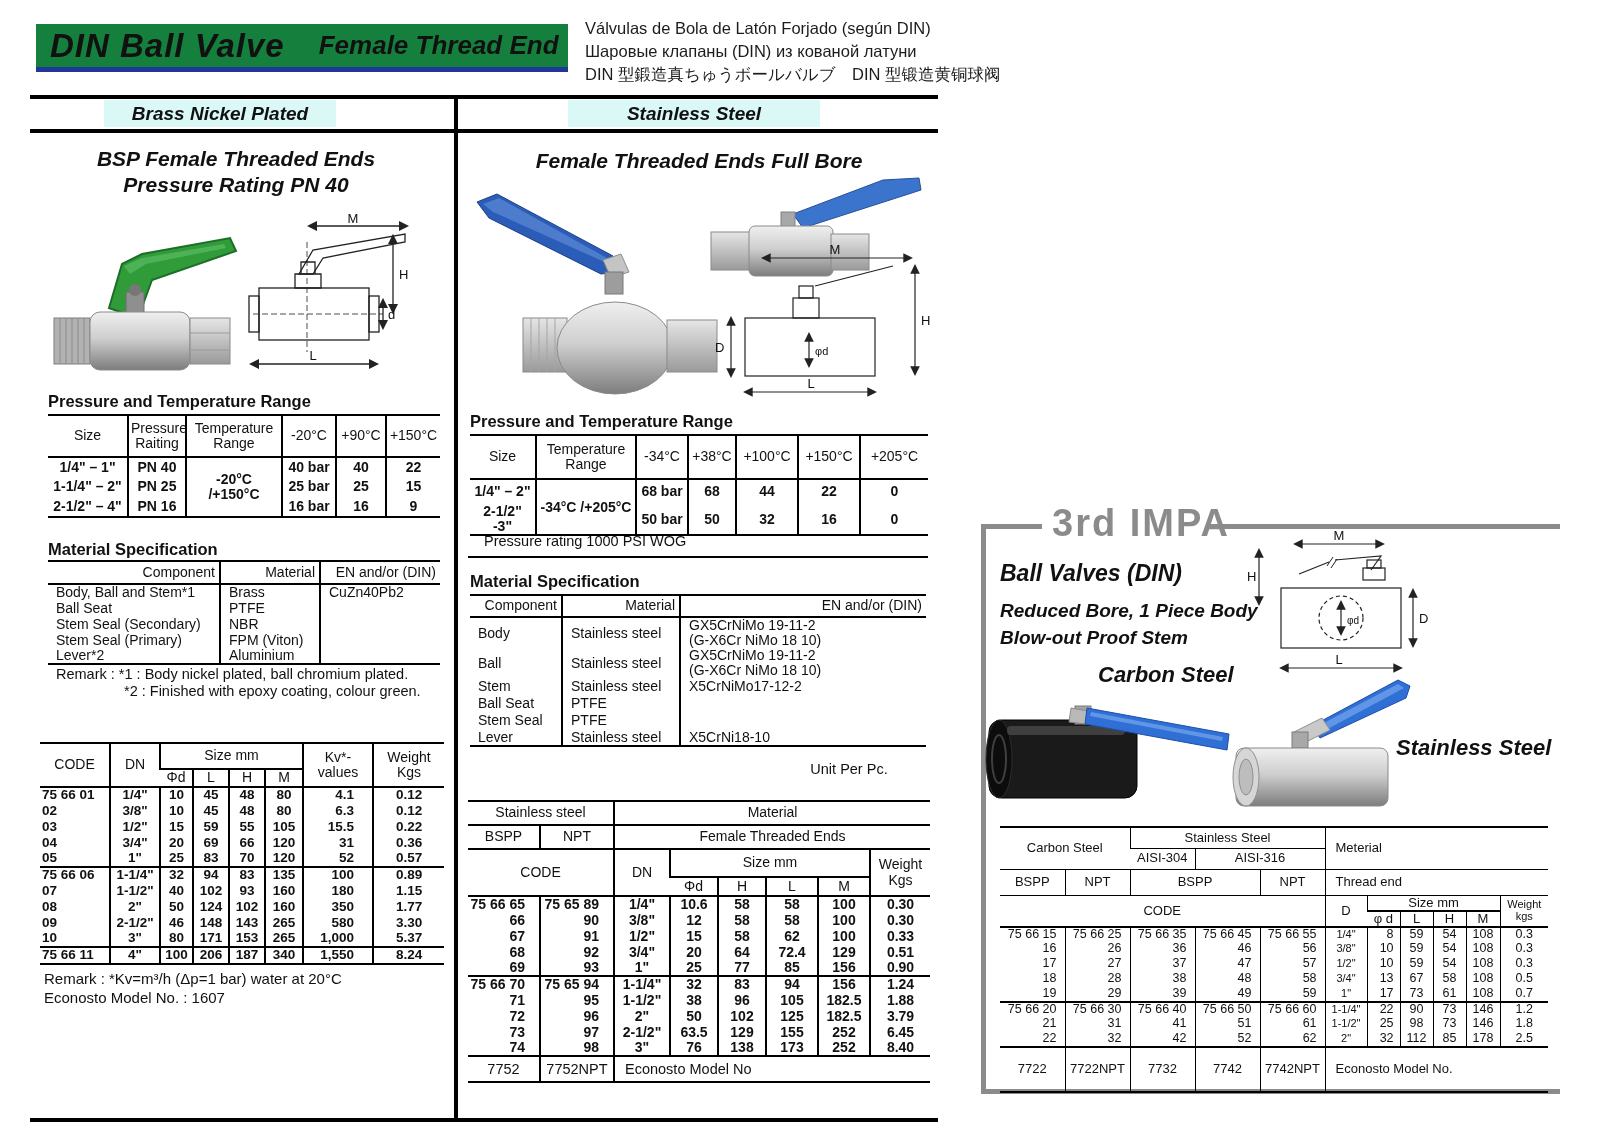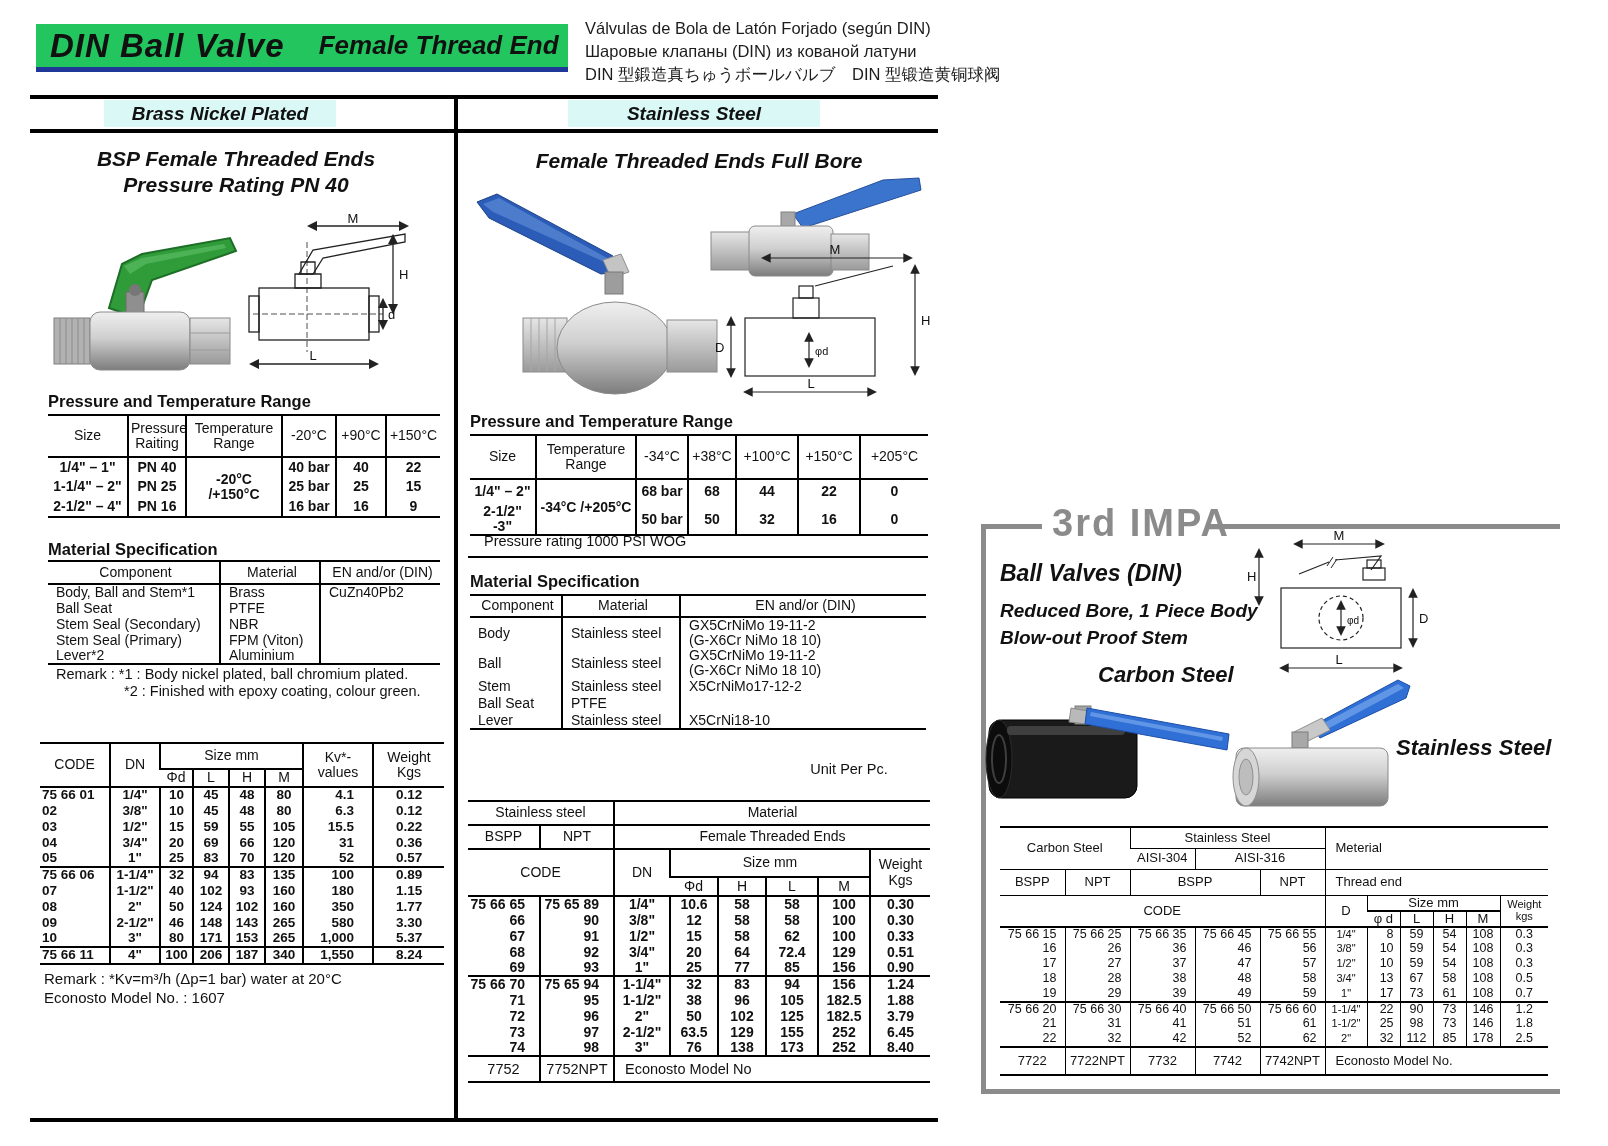--- a/index.html
+++ b/index.html
@@ -1,21 +1,21 @@
 <!DOCTYPE html>
 <html><head>
 <meta charset="utf-8">
 <style>
   html,body{margin:0;padding:0;background:#fff}
   .page{position:relative;width:1608px;height:1146px;background:#fff;
         font-family:"Liberation Sans",sans-serif;color:#111;overflow:hidden}
   .abs{position:absolute}
 
   
-  .title-banner{left:36px;top:24px;width:532px;height:48px;background:#22c55e;
+  .title-banner{left:36px;top:24px;width:532px;height:48px;background:#15803d;
     border-bottom:5px solid #1e3799;display:flex;align-items:center;padding:0 14px;
     box-sizing:border-box;gap:34px}
   .title-main{font-size:33px;font-weight:bold;font-style:italic;white-space:nowrap;letter-spacing:1px}
   .title-sub{font-size:26px;font-weight:bold;font-style:italic;white-space:nowrap}
   .lang-block{left:585px;top:17px;font-size:16.5px;line-height:23px;color:#1c1c1c}
 
   
   .hline{background:#000;height:4px}
   .hl1{left:30px;top:95px;width:908px}
   .hl2{left:30px;top:129px;width:908px}
@@ -60,21 +60,21 @@
   .b{font-weight:normal}
   .sm{font-size:11px}
 
   .tbl-left-pt{left:48px;top:414px;width:392px;font-size:14px}
   .tbl-left-pt thead tr{height:42px}
   .tbl-left-pt tbody tr{height:20px}
   .tbl-left-pt tbody{font-weight:bold}
 
   .mat{font-size:14px}
   .mat td{text-align:left;padding:0 4px 0 8px}
-  .mat thead td{text-align:center}
+  .mat thead td{text-align:right}
   .tbl-left-mat{left:48px;top:560px;width:392px}
   .tbl-left-mat thead tr{height:23px}
   .tbl-left-mat tbody tr{height:16px}
 
   .tbl-left-data{left:40px;top:742px;width:404px;font-size:13.5px}
   .tbl-left-data thead{font-size:14px}
   .tbl-left-data thead tr:first-child{height:26px}
   .tbl-left-data thead tr:last-child{height:18px}
   .tbl-left-data tbody tr{height:16px}
   .tbl-left-data tbody{font-weight:bold}
@@ -109,21 +109,21 @@
   .tbl-impa tbody{border-top-width:2px}
   .tbl-impa thead tr:nth-child(1){height:21px}
   .tbl-impa thead tr:nth-child(2){height:21px}
   .tbl-impa thead tr:nth-child(3){height:26px}
   .tbl-impa thead tr:nth-child(4){height:15px}
   .tbl-impa thead tr:nth-child(5){height:16px}
   .tbl-impa tbody tr{height:15px}
   .tbl-impa tbody td:nth-child(-n+5){font-weight:normal;text-align:right;padding-right:8px}
   .tbl-impa tbody td:nth-child(6){font-size:11px}
   .tbl-impa tbody td:nth-child(7){text-align:right;padding-right:6px}
-  .tbl-impa tfoot tr{height:28px}
+  .tbl-impa tfoot tr{height:45px}
   .tbl-impa tfoot{font-size:13px}
 
   
   .impa-gray{background:#8b8b8b}
   .impa-seg1{left:984px;top:524px;width:58px;height:5px}
   .impa-seg2{left:1208px;top:524px;width:352px;height:5px}
   .impa-vline{left:981px;top:524px;width:5px;height:570px}
   .impa-bline{left:981px;top:1089px;width:579px;height:5px}
   .impa-title{left:1052px;top:502px;font-size:38px;font-weight:bold;color:#8b8b8b;letter-spacing:2px}
   .impa-product{left:1000px;top:560px;font-size:23px;font-weight:bold;font-style:italic}
@@ -576,20 +576,25 @@
           <td>Stem</td>
           <td>Stainless steel</td>
           <td>X5CrNiMo17-12-2</td>
         </tr>
         <tr>
           <td>Ball Seat</td>
           <td>PTFE</td>
           <td></td>
         </tr>
         <tr>
+          <td>Stem Seal</td>
+          <td>PTFE</td>
+          <td></td>
+        </tr>
+        <tr>
           <td>Lever</td>
           <td>Stainless steel</td>
           <td>X5CrNi18-10</td>
         </tr>
       </tbody>
   </table>
   <div class="abs note unit-note">Unit Per Pc.</div>
 
   <table class="cat tbl-mid-data">
     <colgroup>

